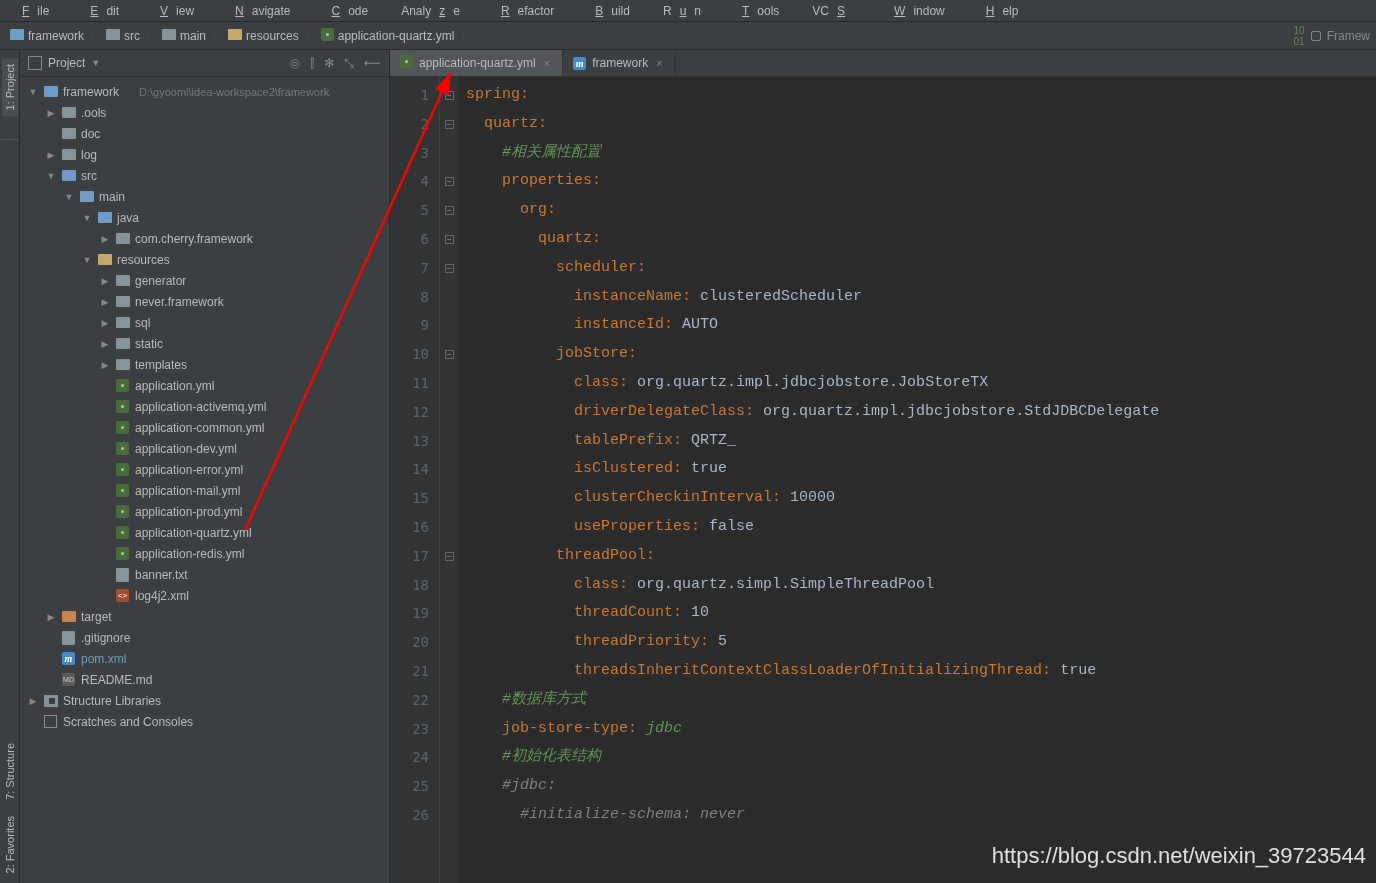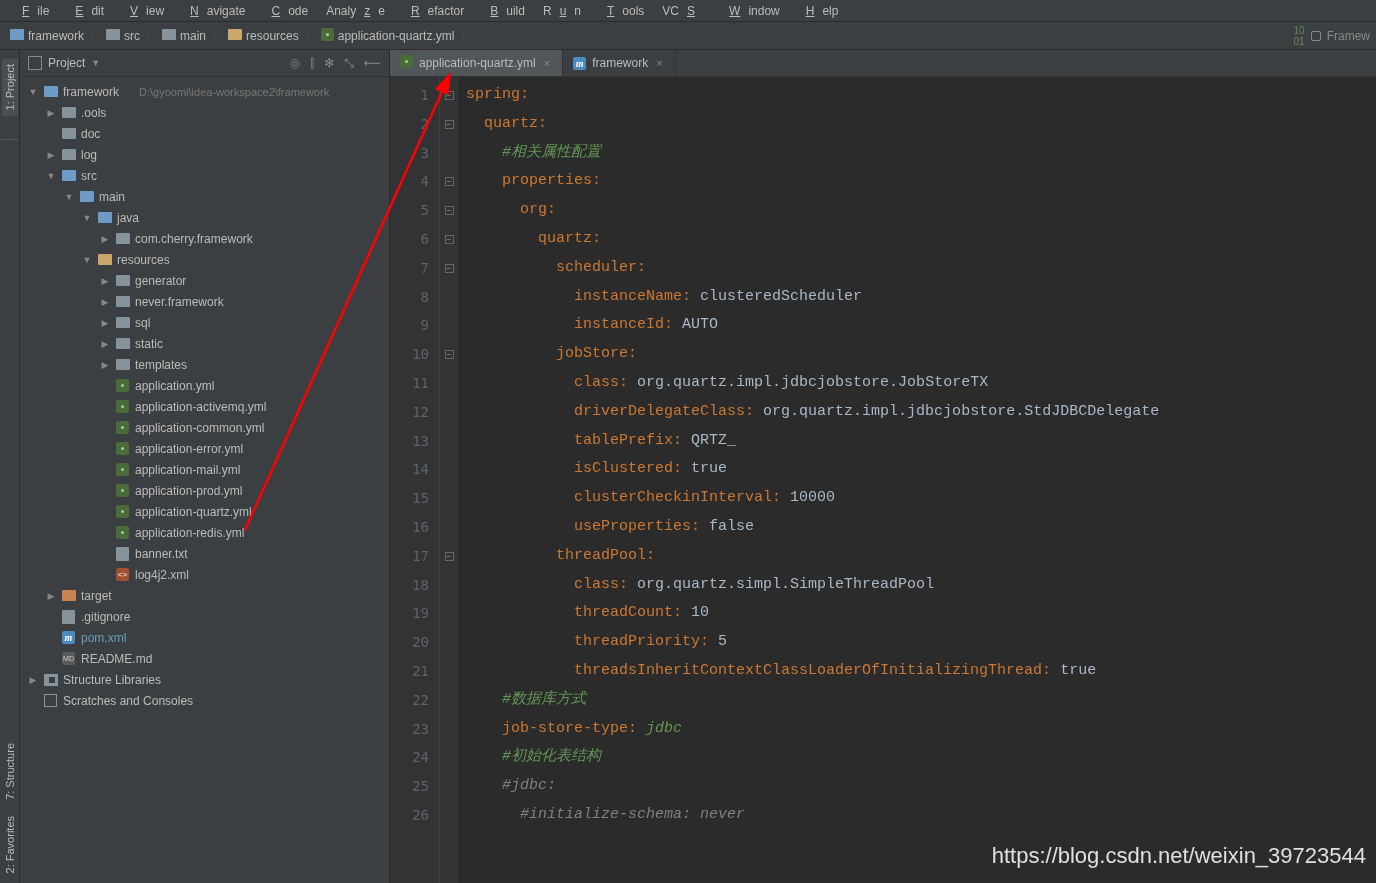--- a/index.html
+++ b/index.html
@@ -1,17 +1,17 @@
 <!DOCTYPE html>
 <html><head>
 <meta charset="utf-8">
 <style>
 * { margin:0; padding:0; box-sizing:border-box; }
 body { font-family:"Segoe UI",Arial,sans-serif; font-size:12px; background:#3c3f41; color:#bbb; width:1376px; height:883px; overflow:hidden; position:relative; }
-.menubar { height:22px; background:#3c3f41; display:flex; align-items:center; padding:0 6px; gap:2px; border-bottom:1px solid #2b2b2b; }
+.menubar { height:22px; background:#3c3f41; display:flex; align-items:center; padding:0 6px; gap:17px; border-bottom:1px solid #2b2b2b; }
 .menubar span { padding:2px 8px; cursor:pointer; color:#bbb; }
 .menubar .u { text-decoration:underline; }
 .navbar { height:28px; background:#3c3f41; display:flex; align-items:center; padding:0 6px; border-bottom:1px solid #2b2b2b; justify-content:space-between;}
 .crumbs { display:flex; align-items:center; gap:2px; }
 .crumb { display:flex; align-items:center; gap:4px; padding:2px 4px; color:#bbb;}
 .crumb-sep { color:#555; font-size:10px; }
 .folder-icon { width:14px; height:11px; background:#87939a; display:inline-block; border-radius:1px; position:relative; }
 .folder-icon.blue { background:#6e9cc7; }
 .folder-icon.orange { background:#c78350; }
 .yml-icon { width:13px; height:13px; display:inline-flex; align-items:center; justify-content:center; font-size:9px; font-weight:bold; background:#4a6b3a; color:#a8d08d; border-radius:2px;}
@@ -256,20 +256,27 @@
           <span class="ico">
             <span class="yml-icon"></span>
           </span>
           <span>application-common.yml</span>
         </div>
         <div class="tree-item" style="--indent: 80px;">
           <span class="tw"></span>
           <span class="ico">
             <span class="yml-icon"></span>
           </span>
+          <span>application-dev.yml</span>
+        </div>
+        <div class="tree-item" style="--indent: 80px;">
+          <span class="tw"></span>
+          <span class="ico">
+            <span class="yml-icon"></span>
+          </span>
           <span>application-error.yml</span>
         </div>
         <div class="tree-item" style="--indent: 80px;">
           <span class="tw"></span>
           <span class="ico">
             <span class="yml-icon"></span>
           </span>
           <span>application-mail.yml</span>
         </div>
         <div class="tree-item" style="--indent: 80px;">

